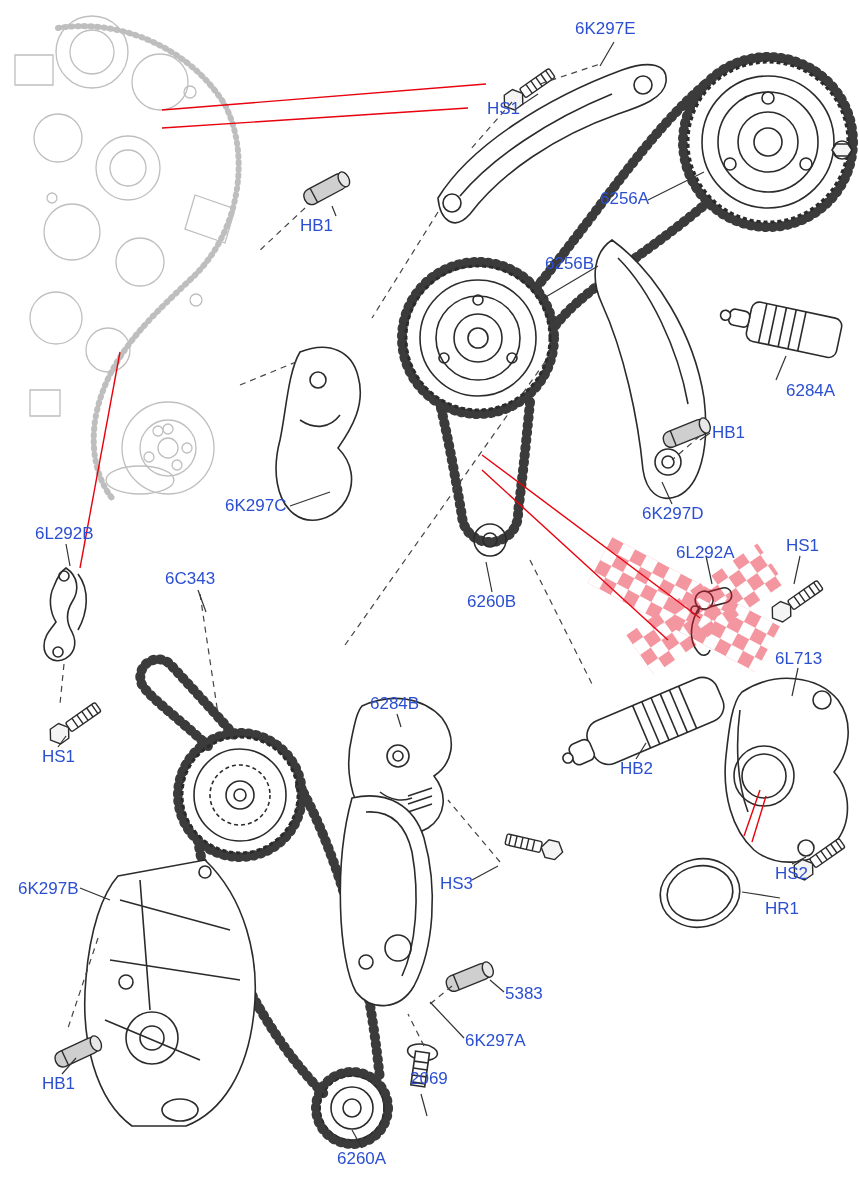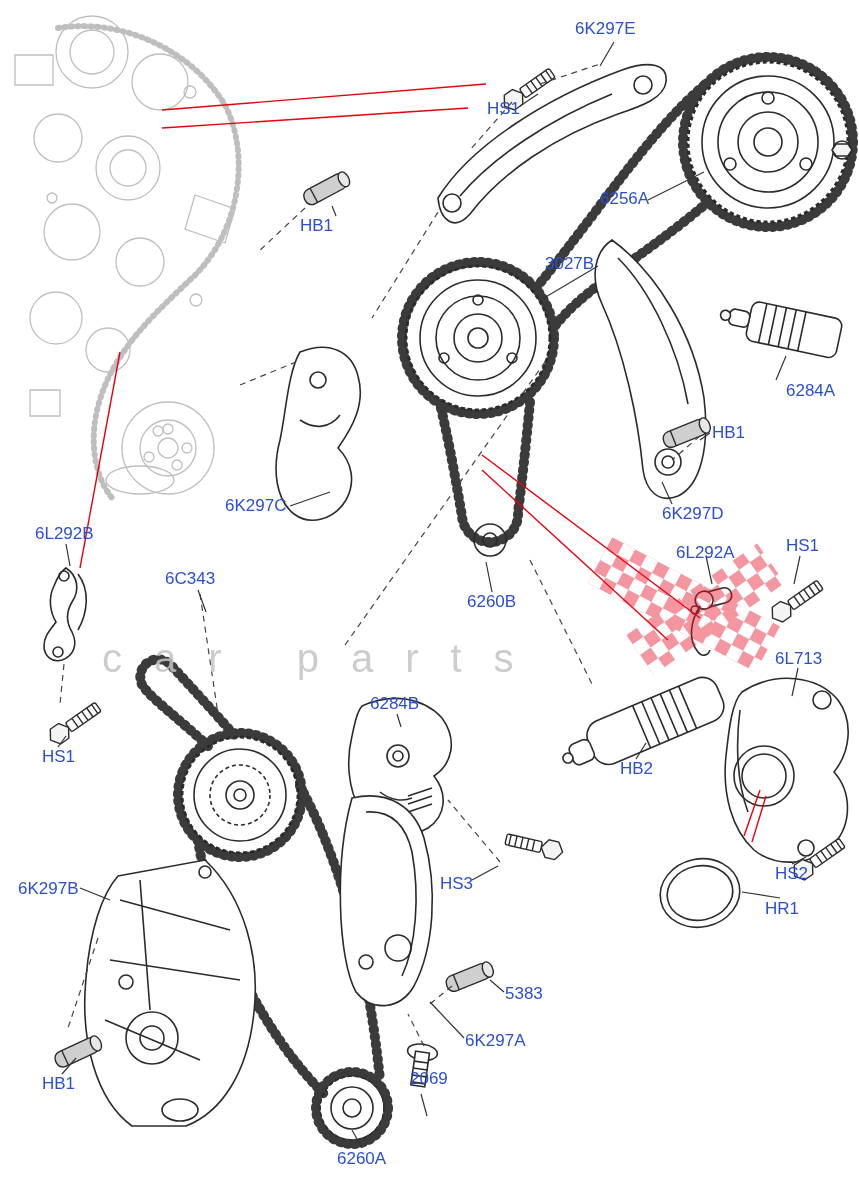--- a/index.html
+++ b/index.html
@@ -310,32 +310,31 @@
       <line x1="80" y1="888" x2="110" y2="900"></line>
       <line x1="780" y1="898" x2="742" y2="892"></line>
       <line x1="504" y1="992" x2="490" y2="980"></line>
       <line x1="464" y1="1038" x2="430" y2="1002"></line>
       <line x1="62" y1="1074" x2="76" y2="1058"></line>
       <line x1="427" y1="1116" x2="421" y2="1094"></line>
       <line x1="362" y1="1148" x2="352" y2="1130"></line>
     </g>
   </svg>
 
-  <div class="wm-secondary">car parts</div>
 
   <div>
     <div class="label" style="left:575px;top:20px">6K297E</div>
     <div class="label" style="left:487px;top:100px">HS1</div>
     <div class="label" style="left:600px;top:190px">6256A</div>
     <div class="label" style="left:300px;top:217px">HB1</div>
-    <div class="label" style="left:545px;top:255px">3027B</div>
+    <div class="label" style="left:545px;top:255px">6256B</div>
     <div class="label" style="left:786px;top:382px">6284A</div>
     <div class="label" style="left:712px;top:424px">HB1</div>
     <div class="label" style="left:225px;top:497px">6K297C</div>
-    <div class="label" style="left:662px;top:505px">6K297D</div>
+    <div class="label" style="left:642px;top:505px">6K297D</div>
     <div class="label" style="left:35px;top:525px">6L292B</div>
     <div class="label" style="left:676px;top:544px">6L292A</div>
     <div class="label" style="left:786px;top:537px">HS1</div>
     <div class="label" style="left:165px;top:570px">6C343</div>
     <div class="label" style="left:467px;top:593px">6260B</div>
     <div class="label" style="left:775px;top:650px">6L713</div>
     <div class="label" style="left:370px;top:695px">6284B</div>
     <div class="label" style="left:42px;top:748px">HS1</div>
     <div class="label" style="left:620px;top:760px">HB2</div>
     <div class="label" style="left:440px;top:875px">HS3</div>

